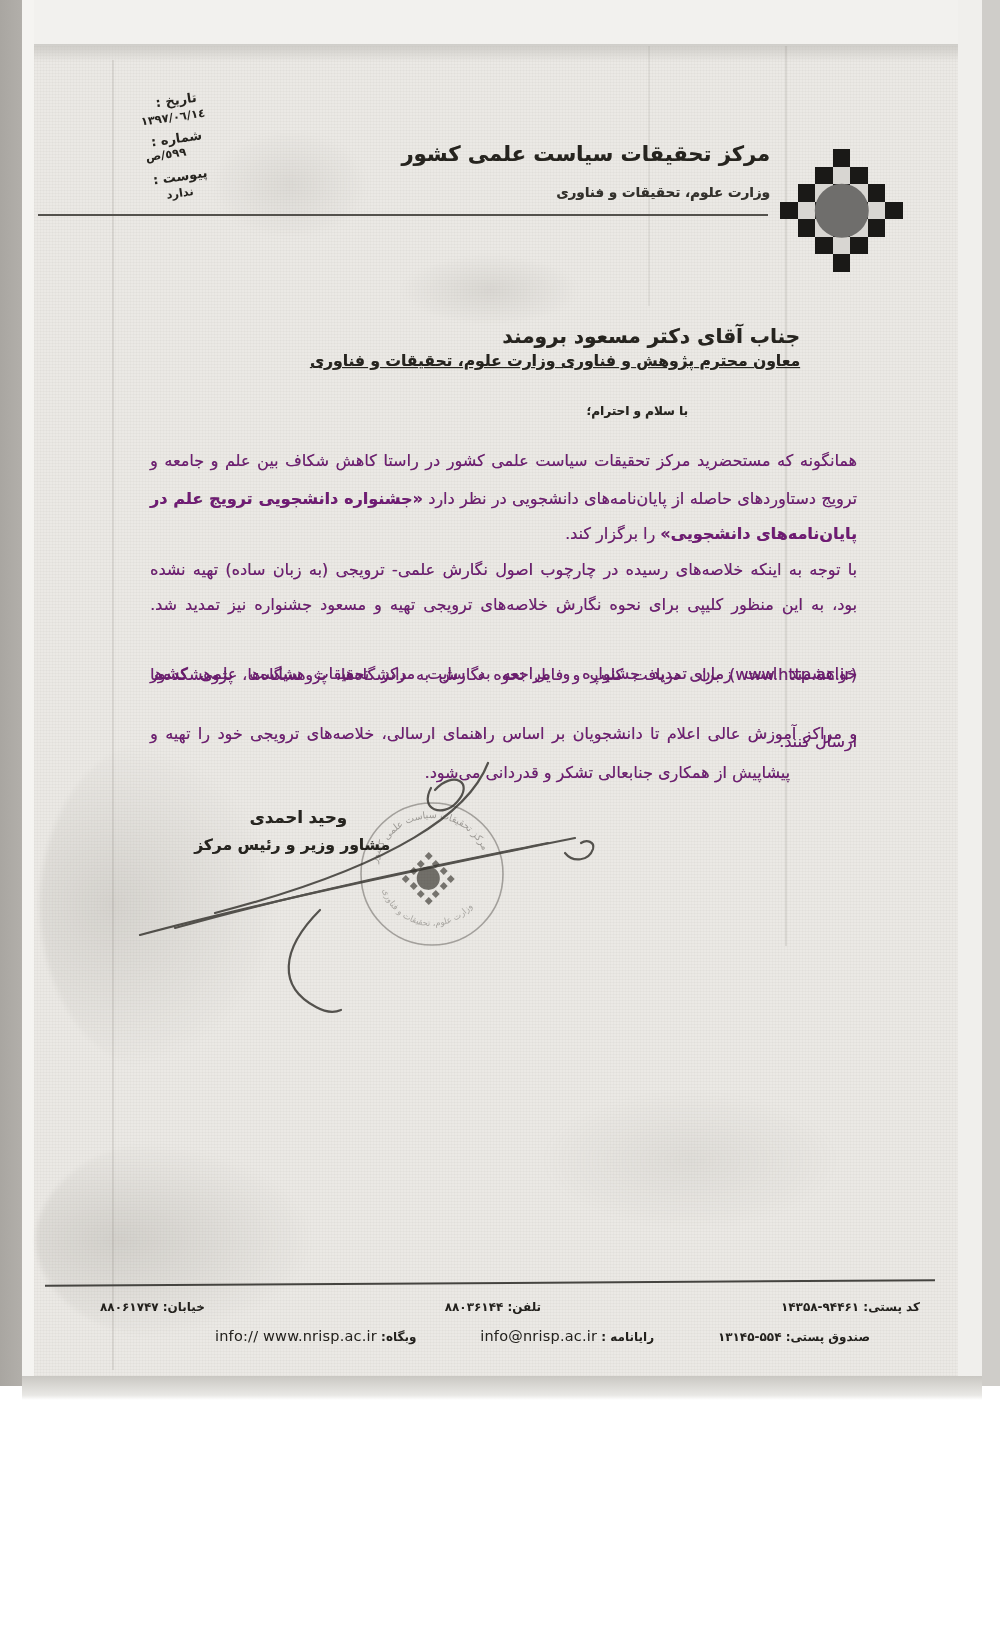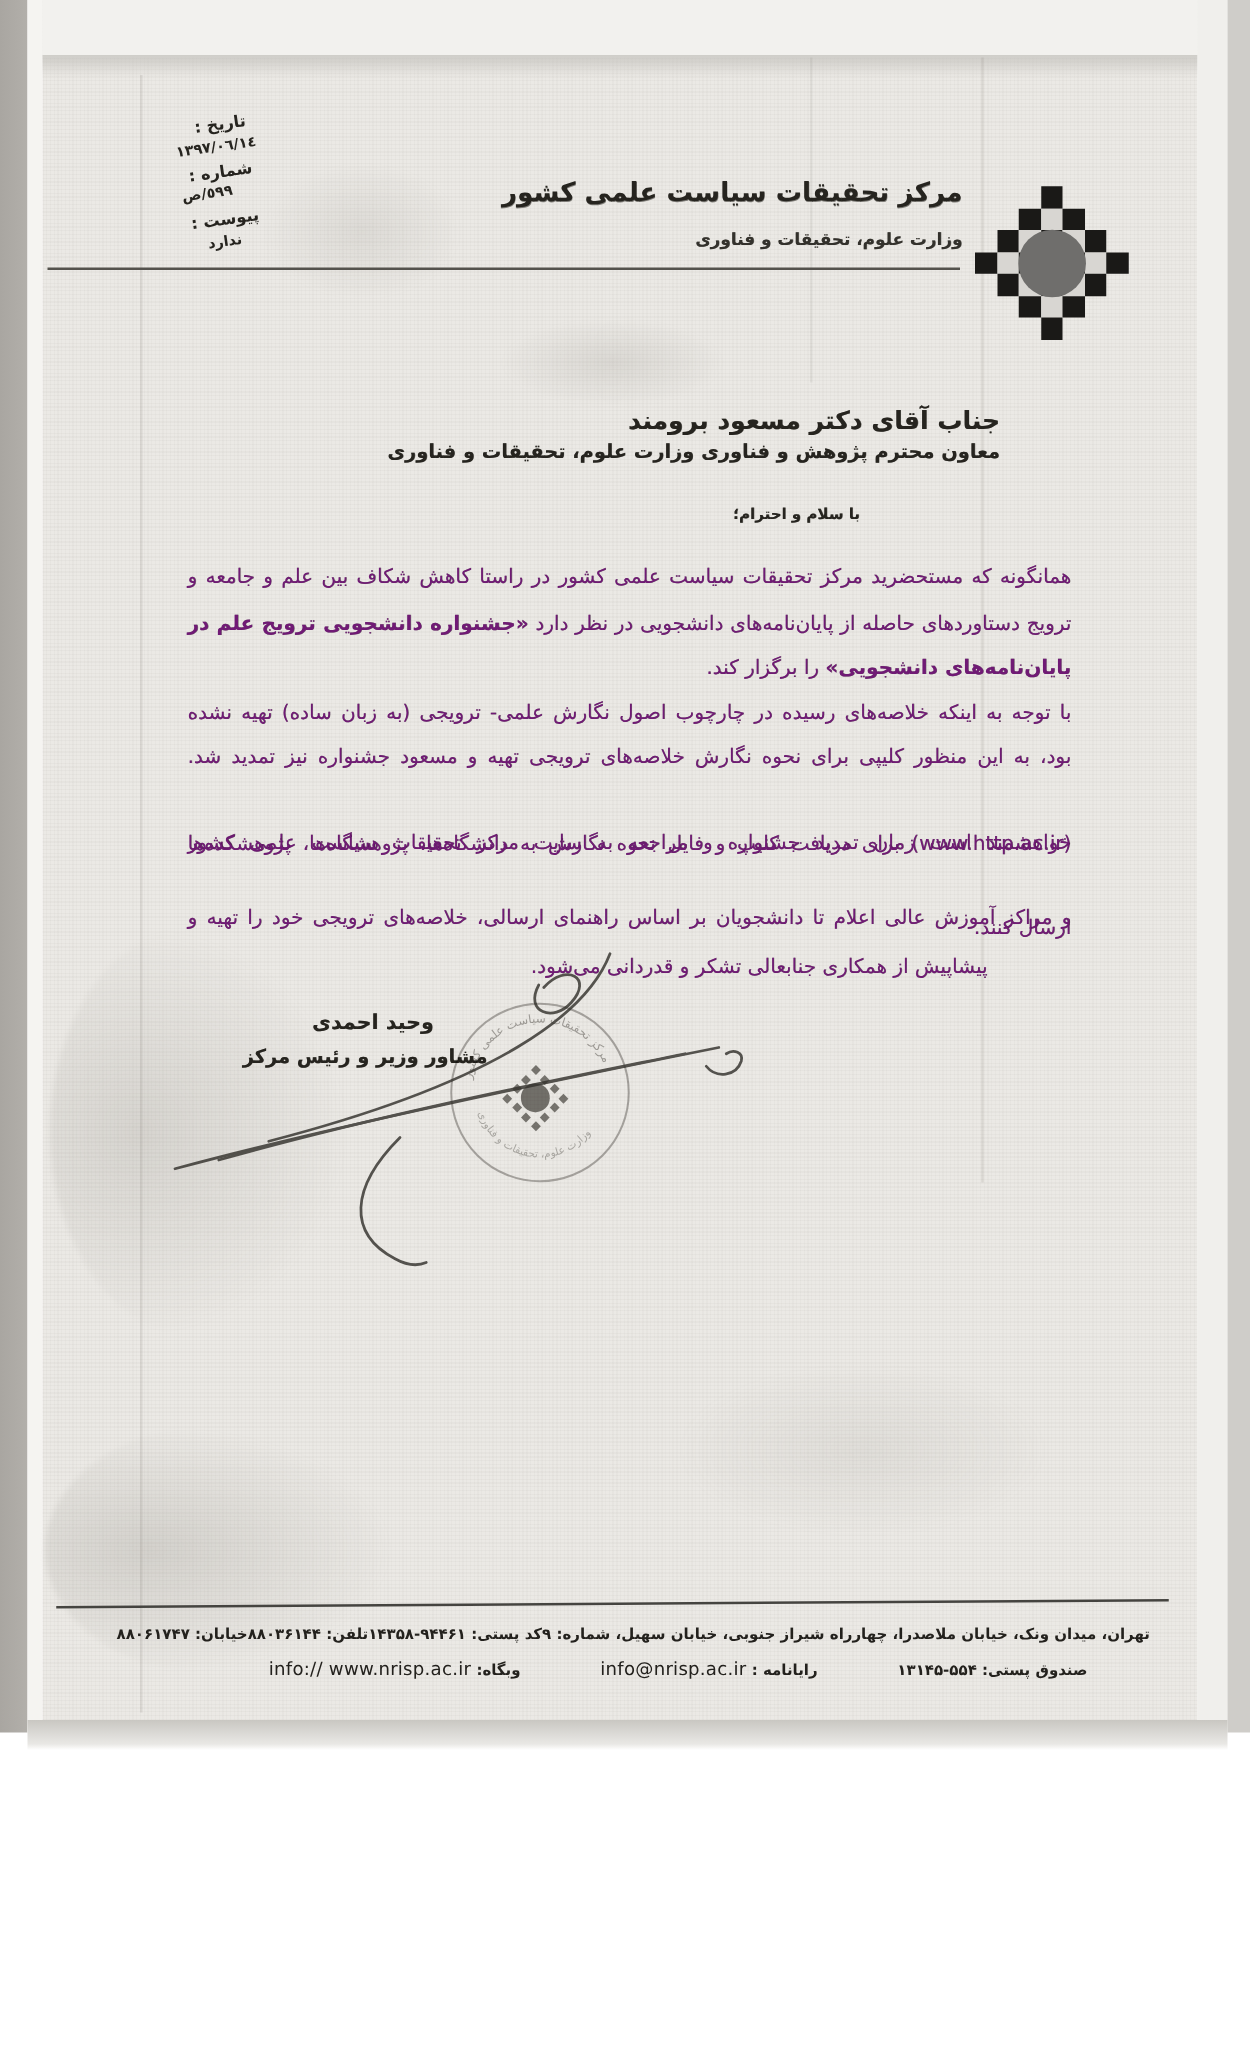--- a/index.html
+++ b/index.html
@@ -39,21 +39,21 @@
   .org-sub{top:184px;right:230px;font-size:13.5px;font-weight:bold;color:#33312c;}
   .hdr-line{left:38px;top:214px;width:730px;height:2px;background:#54524d;}
   .logo{left:780px;top:149px;width:123px;height:123px;}
   
   .meta{left:100px;top:96px;width:110px;height:115px;transform:rotate(-8deg);font-weight:bold;}
   .meta .lab{position:absolute;right:6px;font-size:13px;white-space:nowrap;}
   .meta .val{position:absolute;font-size:11.5px;font-weight:bold;white-space:nowrap;}
 
   
   .rcp1{top:288px;right:200px;font-size:20px;font-weight:bold;margin-top:36px;}
-  .rcp2{top:352px;right:200px;font-size:15.5px;font-weight:bold;}
+  .rcp2{top:352px;right:200px;font-size:15.5px;font-weight:bold;text-decoration:underline;}
   .salut{top:404px;right:312px;font-size:12px;font-weight:bold;}
   .bline{position:absolute;right:143px;font-size:16px;line-height:22px;white-space:nowrap;direction:rtl;color:#701a75;}
   .bline.just{left:150px;white-space:normal;text-align:justify;text-align-last:justify;}
   .seg-b{font-weight:bold;}
   
   .sig-name{top:808px;right:653px;font-size:16.5px;font-weight:bold;}
   .sig-title{top:836px;right:610px;font-size:15.5px;font-weight:bold;}
   .stamp{left:352px;top:794px;width:160px;height:160px;opacity:.8;mix-blend-mode:multiply;}
   .stamp-logo{left:402px;top:852px;width:52.5px;height:52.5px;opacity:.75;mix-blend-mode:multiply;}
   .sigsvg{left:120px;top:735px;width:560px;height:290px;}
@@ -186,21 +186,20 @@
     <path d="M368,28 C350,75 280,130 95,178"></path>
     <path d="M315,55 c18,-20 40,-8 22,12 c-14,16 -38,8 -26,-14"></path>
     <path d="M200,175 C160,215 158,252 196,272 C205,277 214,278 221,275"></path>
     <path d="M445,118 c8,10 24,8 28,-4 c2,-7 -6,-10 -12,-6"></path>
   </g>
 </svg>
 
 <div class="abs ftr-line"></div>
 <div class="abs ftr-row ftr1">
 
-<span class="fgroup"> <span class="ftext">تهران، میدان ونک، خیابان ملاصدرا، چهارراه شیراز جنوبی، خیابان سهیل، شماره: ۹</span></span>
     <span class="fgroup"><span class="flab">کد پستی:</span> <span class="fval" dir="ltr">۱۴۳۵۸-۹۴۴۶۱</span></span>
     <span class="fgroup"><span class="flab">تلفن:</span> <span class="fval" dir="ltr">۸۸۰۳۶۱۴۴</span></span>
     <span class="fgroup"><span class="flab">خیابان:</span> <span class="fval" dir="ltr">۸۸۰۶۱۷۴۷</span></span>
   </div>
 <div class="abs ftr-row ftr2">
 
 <span class="fgroup"><span class="flab">صندوق پستی:</span> <span class="fval" dir="ltr">۱۳۱۴۵-۵۵۴</span></span>
     <span class="fgroup"><span class="flab">رایانامه :</span> <span class="fval latin" dir="ltr">info@nrisp.ac.ir</span></span>
     <span class="fgroup"><span class="flab">وبگاه:</span> <span class="fval latin" dir="ltr">info:// www.nrisp.ac.ir</span></span>
   </div>

